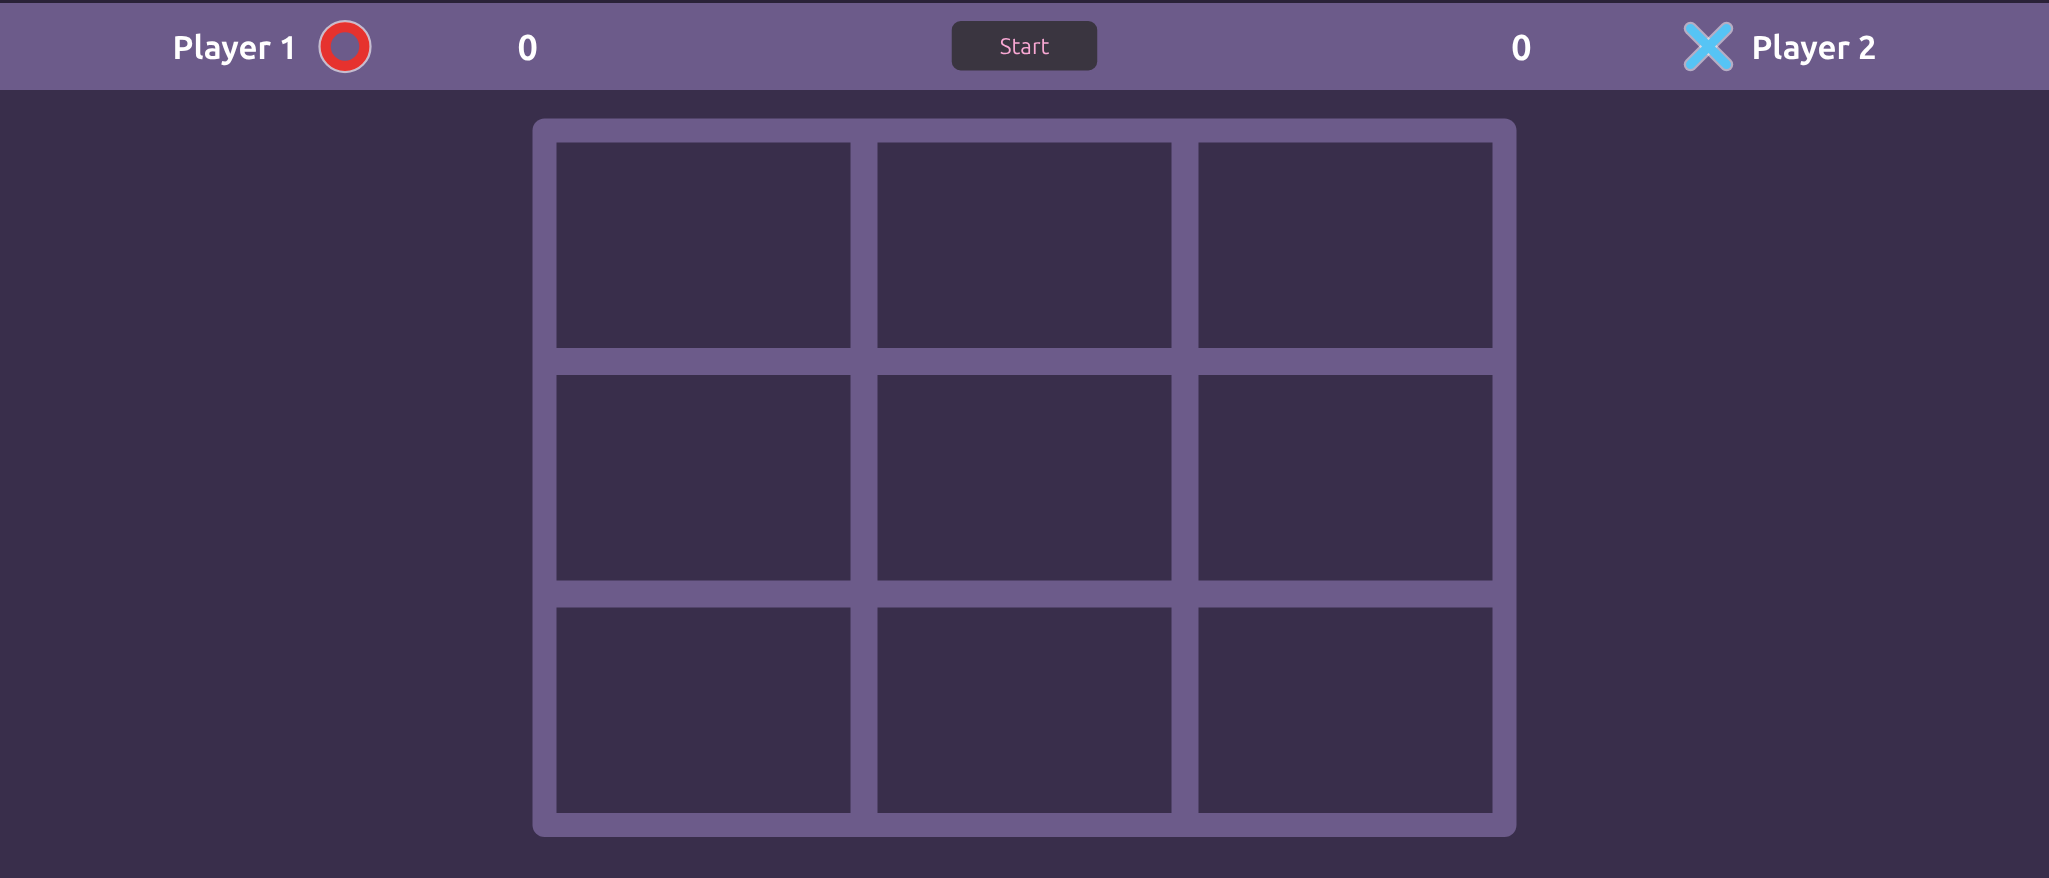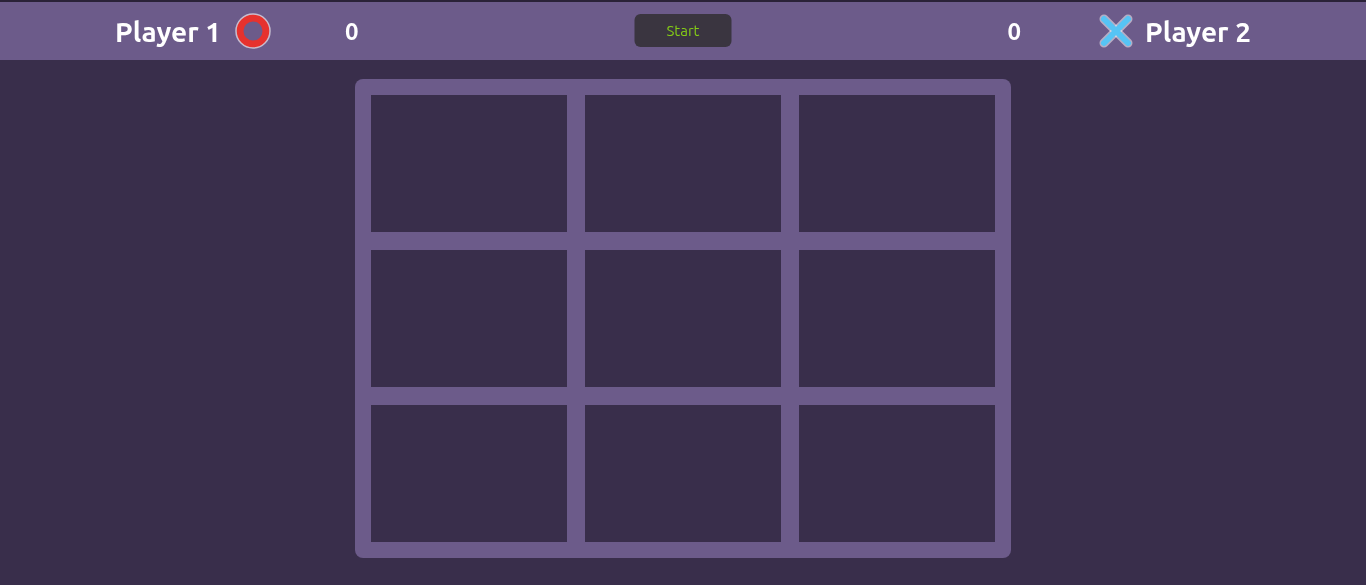--- a/index.html
+++ b/index.html
@@ -32,21 +32,21 @@
     }
     .player-right {
       position: absolute;
       right: 115px;
       display: flex;
       align-items: center;
       gap: 10px;
     }
     .player-label {
       color: #ffffff;
-      font-size: 28px;
+      font-size: 22px;
       font-weight: 600;
     }
     .score-left {
       position: absolute;
       left: 345px;
       color: #ffffff;
       font-size: 24px;
       font-weight: 600;
     }
     .score-right {
@@ -55,21 +55,21 @@
       color: #ffffff;
       font-size: 24px;
       font-weight: 600;
     }
     .start-button {
       position: absolute;
       left: 50%;
       transform: translateX(-50%);
       top: 12px;
       background-color: #3a3540;
-      color: #84cc16;
+      color: #f9a8d4;
       border: none;
       border-radius: 6px;
       padding: 8px 32px;
       font-size: 15px;
       cursor: pointer;
       font-family: inherit;
     }
     .circle-icon {
       width: 36px;
       height: 36px;

